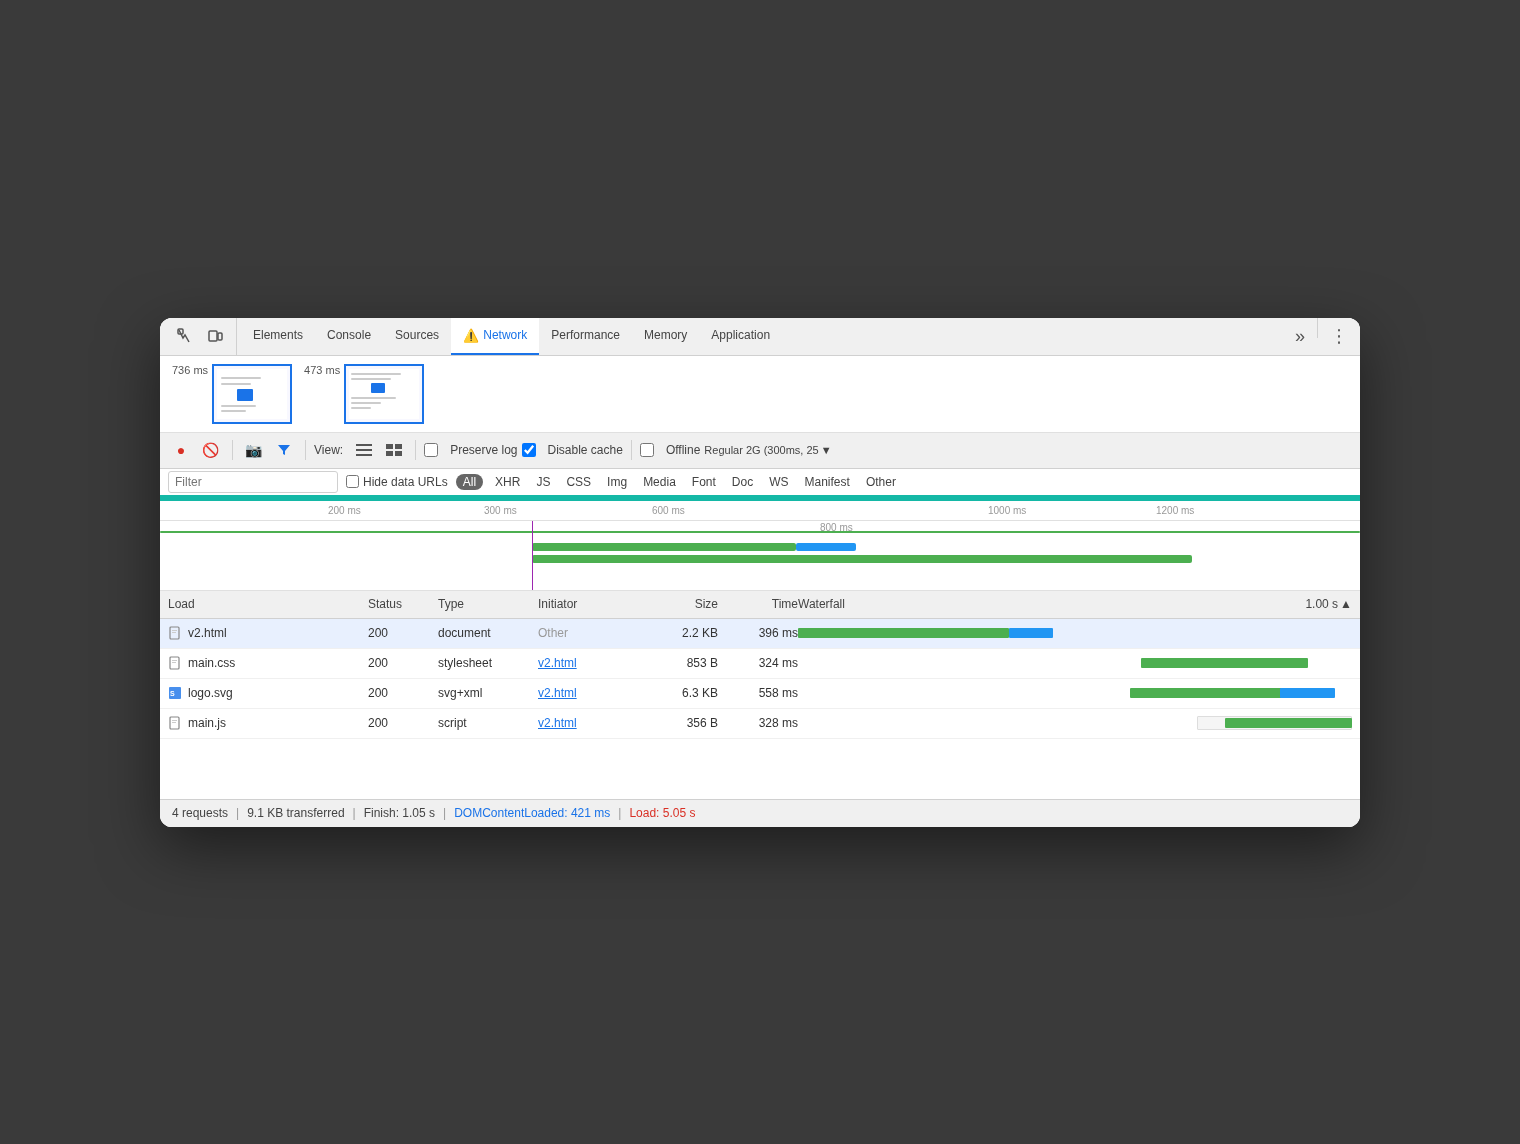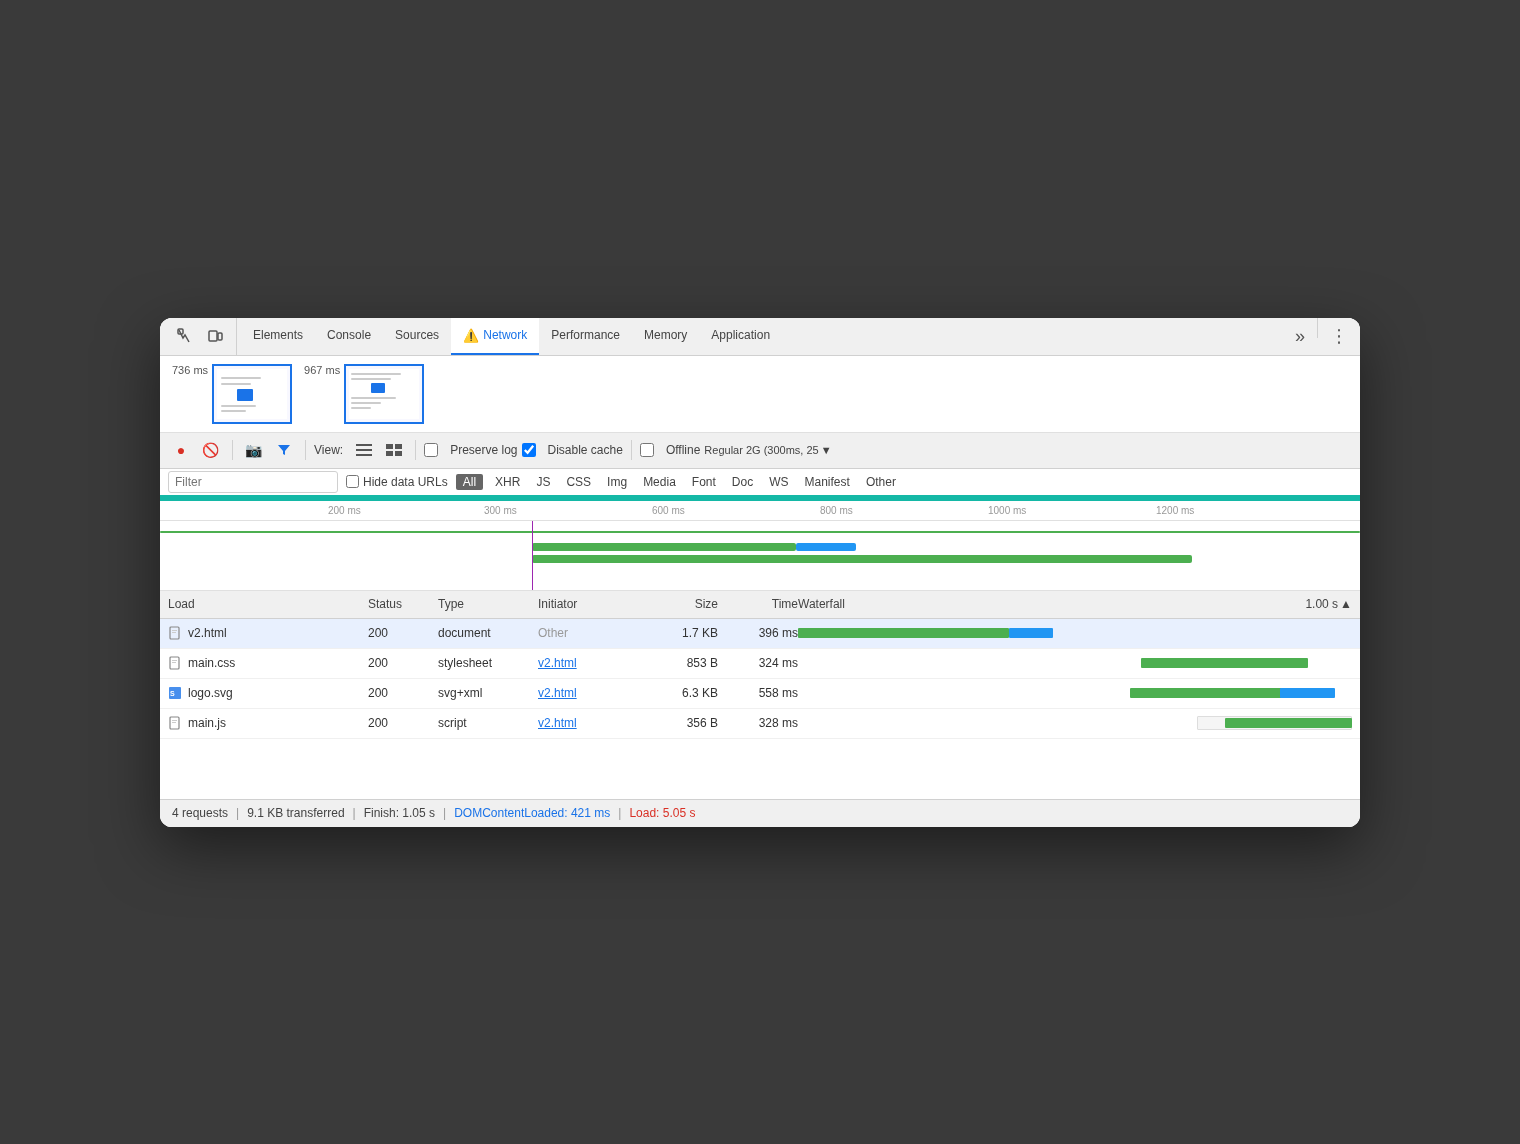--- a/index.html
+++ b/index.html
@@ -256,21 +256,21 @@
       gap: 4px;
       font-size: 12px;
       color: #444;
       cursor: pointer;
     }
     .filter-all-btn {
       padding: 1px 7px;
       font-size: 12px;
       background: #666;
       color: #fff;
-      border-radius: 2px;
+      border-radius: 8px;
       cursor: pointer;
       border: none;
     }
     .filter-type-btn {
       font-size: 12px;
       color: #444;
       cursor: pointer;
       padding: 2px 4px;
       border-radius: 3px;
       border: none;
@@ -463,21 +463,21 @@
           <div class="thumb-content">
             <div class="thumb-line" style="top:8px;left:4px;width:40px;"></div>
             <div class="thumb-line" style="top:14px;left:4px;width:30px;"></div>
             <div class="thumb-block" style="top:20px;left:20px;width:16px;height:12px;"></div>
             <div class="thumb-line" style="top:36px;left:4px;width:35px;"></div>
             <div class="thumb-line" style="top:41px;left:4px;width:25px;"></div>
           </div>
         </div>
       </div>
       <div class="filmstrip-item">
-        <span class="filmstrip-time">967 ms</span>
+        <span class="filmstrip-time">473 ms</span>
         <div class="filmstrip-thumb">
           <div class="thumb-content">
             <div class="thumb-line" style="top:4px;left:2px;width:50px;"></div>
             <div class="thumb-line" style="top:9px;left:2px;width:40px;"></div>
             <div class="thumb-block" style="top:14px;left:22px;width:14px;height:10px;"></div>
             <div class="thumb-line" style="top:28px;left:2px;width:45px;"></div>
             <div class="thumb-line" style="top:33px;left:2px;width:30px;"></div>
             <div class="thumb-line" style="top:38px;left:2px;width:20px;"></div>
           </div>
         </div>
@@ -548,21 +548,21 @@
       <button class="filter-type-btn">WS</button>
       <button class="filter-type-btn">Manifest</button>
       <button class="filter-type-btn">Other</button>
     </div>
 
     <div class="timeline-area">
       <div class="timeline-ruler">
         <span class="ruler-mark" style="left:14%;">200 ms</span>
         <span class="ruler-mark" style="left:27%;">300 ms</span>
         <span class="ruler-mark" style="left:41%;">600 ms</span>
-        <span class="ruler-mark" style="left:55%;">800 ms</span>
+        <span class="ruler-mark" style="left:55%;margin-top:17px;">800 ms</span>
         <span class="ruler-mark" style="left:69%;">1000 ms</span>
         <span class="ruler-mark" style="left:83%;">1200 ms</span>
       </div>
       <div class="timeline-graph">
 
         <div class="tl-green-line" style="left:0;right:0;top:10px;height:2px;background:#4caf50;"></div>
 
         <div class="tl-green-bar" style="left:31%;width:22%;top:22px;height:8px;"></div>
         <div class="tl-blue-bar" style="left:53%;width:5%;top:22px;height:8px;"></div>
         <div class="tl-green-bar" style="left:31%;width:55%;top:34px;height:8px;"></div>
@@ -594,21 +594,21 @@
           <svg class="row-icon" viewBox="0 0 14 14" fill="none">
             <rect x="2" y="1" width="9" height="12" rx="1" fill="none" stroke="#888" stroke-width="1.2"></rect>
             <rect x="4" y="4" width="5" height="1" fill="#ccc"></rect>
             <rect x="4" y="6" width="4" height="1" fill="#ccc"></rect>
           </svg>
           <span class="row-name">v2.html</span>
         </div>
         <span class="row-status">200</span>
         <span class="row-type">document</span>
         <span class="row-initiator other">Other</span>
-        <span class="row-size">1.7 KB</span>
+        <span class="row-size">2.2 KB</span>
         <span class="row-time">396 ms</span>
         <div class="row-waterfall">
           <div class="wf-bar wf-green" style="left:0%;width:38%;"></div>
           <div class="wf-bar wf-blue" style="left:38%;width:8%;"></div>
         </div>
       </div>
 
       <div class="table-row">
         <div class="col-name" style="display:flex;align-items:center;">
           <svg class="row-icon" viewBox="0 0 14 14" fill="none">

